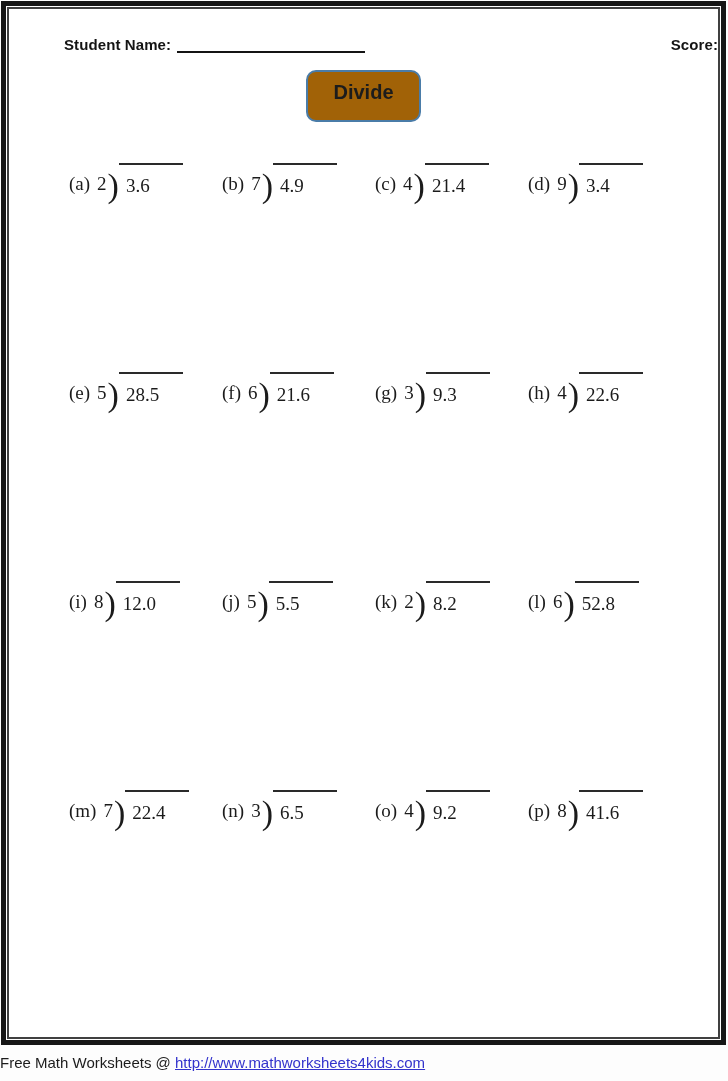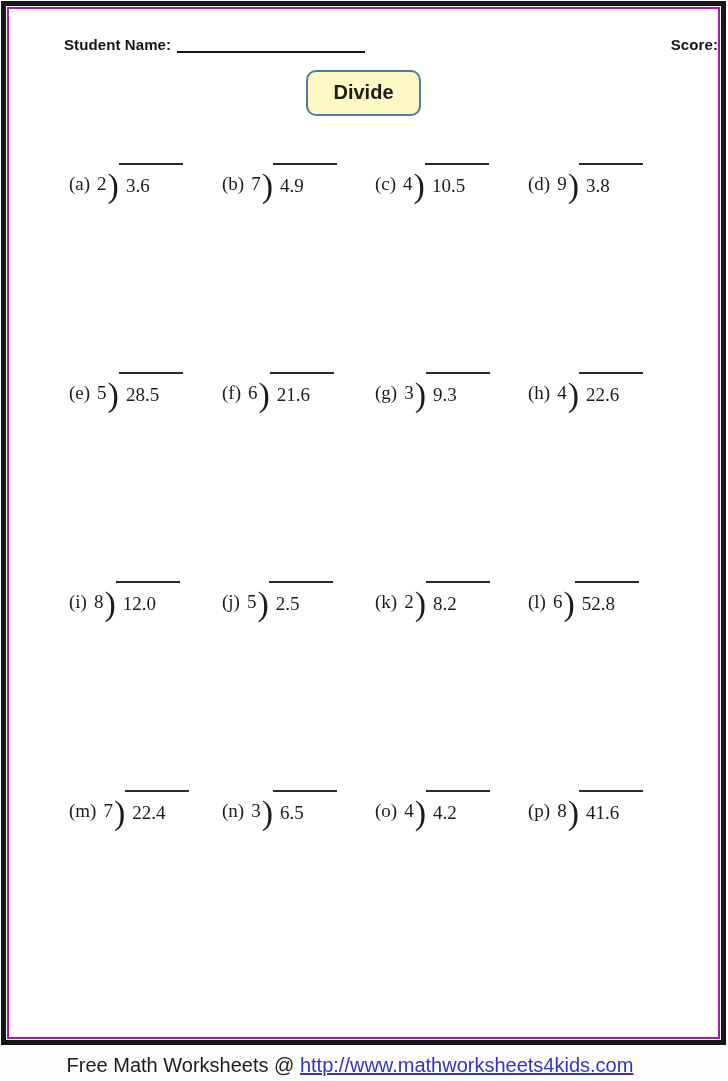--- a/index.html
+++ b/index.html
@@ -13,21 +13,21 @@
   .frame {
     position: absolute;
     left: 1px; top: 1px;
     width: 725px; height: 1044px;
     border: 5px solid #161616;
     background: #ffffff;
   }
   .frame-inner {
     position: absolute;
     inset: 1px;
-    border: 2px solid #a21caf;
+    border: 2px solid #404040;
   }
   .header {
     display: flex;
     align-items: flex-end;
     padding: 27px 0 0 55px;
   }
   .hlabel {
     font-weight: bold;
     font-size: 15px;
     color: #141414;
@@ -39,25 +39,25 @@
     height: 15px;
     border-bottom: 2px solid #141414;
     margin-left: 6px;
   }
   .score { margin-left: auto; }
   .title-wrap { text-align: center; margin-top: 17px; }
   .title-box {
     display: inline-block;
     border: 2px solid #4a7ca8;
     border-radius: 10px;
-    padding: 9px 25px 10px 25px;
+    padding: 9px 25px 16px 25px;
     font-size: 20px;
     font-weight: bold;
     color: #1c1c1c;
-    background: #fef9c3;
+    background: #a16207;
   }
   .grid {
     position: absolute;
     left: 60px; top: 138px;
     display: grid;
     grid-template-columns: repeat(4, 153px);
     grid-auto-rows: 209px;
   }
   .problem {
     font-family: "Liberation Serif", serif;
@@ -81,22 +81,21 @@
     border-top: 2px solid #2a2a2a;
     margin-top: 4px;
     padding: 10px 6px 0 7px;
     min-width: 64px;
   }
   .footer {
     position: absolute;
     top: 1054px;
     left: 0;
     width: 700px;
-    text-align: center;
-    font-size: 20px;
+    font-size: 15px;
     color: #1c1c1c;
   }
   .footer a { color: #3333cc; text-decoration: underline; }
 </style>
 </head>
 <body>
 
 <div class="frame">
   <div class="frame-inner">
 
@@ -122,28 +121,28 @@
     <span class="plabel">(b)</span>
     <span class="divisor">7</span>
     <span class="paren">)</span>
     <span class="dividend">4.9</span>
   </div>
 
   <div class="problem">
     <span class="plabel">(c)</span>
     <span class="divisor">4</span>
     <span class="paren">)</span>
-    <span class="dividend">10.5</span>
+    <span class="dividend">21.4</span>
   </div>
 
   <div class="problem">
     <span class="plabel">(d)</span>
     <span class="divisor">9</span>
     <span class="paren">)</span>
-    <span class="dividend">3.8</span>
+    <span class="dividend">3.4</span>
   </div>
 
   <div class="problem">
     <span class="plabel">(e)</span>
     <span class="divisor">5</span>
     <span class="paren">)</span>
     <span class="dividend">28.5</span>
   </div>
 
   <div class="problem">
@@ -171,21 +170,21 @@
     <span class="plabel">(i)</span>
     <span class="divisor">8</span>
     <span class="paren">)</span>
     <span class="dividend">12.0</span>
   </div>
 
   <div class="problem">
     <span class="plabel">(j)</span>
     <span class="divisor">5</span>
     <span class="paren">)</span>
-    <span class="dividend">2.5</span>
+    <span class="dividend">5.5</span>
   </div>
 
   <div class="problem">
     <span class="plabel">(k)</span>
     <span class="divisor">2</span>
     <span class="paren">)</span>
     <span class="dividend">8.2</span>
   </div>
 
   <div class="problem">
@@ -206,21 +205,21 @@
     <span class="plabel">(n)</span>
     <span class="divisor">3</span>
     <span class="paren">)</span>
     <span class="dividend">6.5</span>
   </div>
 
   <div class="problem">
     <span class="plabel">(o)</span>
     <span class="divisor">4</span>
     <span class="paren">)</span>
-    <span class="dividend">4.2</span>
+    <span class="dividend">9.2</span>
   </div>
 
   <div class="problem">
     <span class="plabel">(p)</span>
     <span class="divisor">8</span>
     <span class="paren">)</span>
     <span class="dividend">41.6</span>
   </div>
 </div>
 

